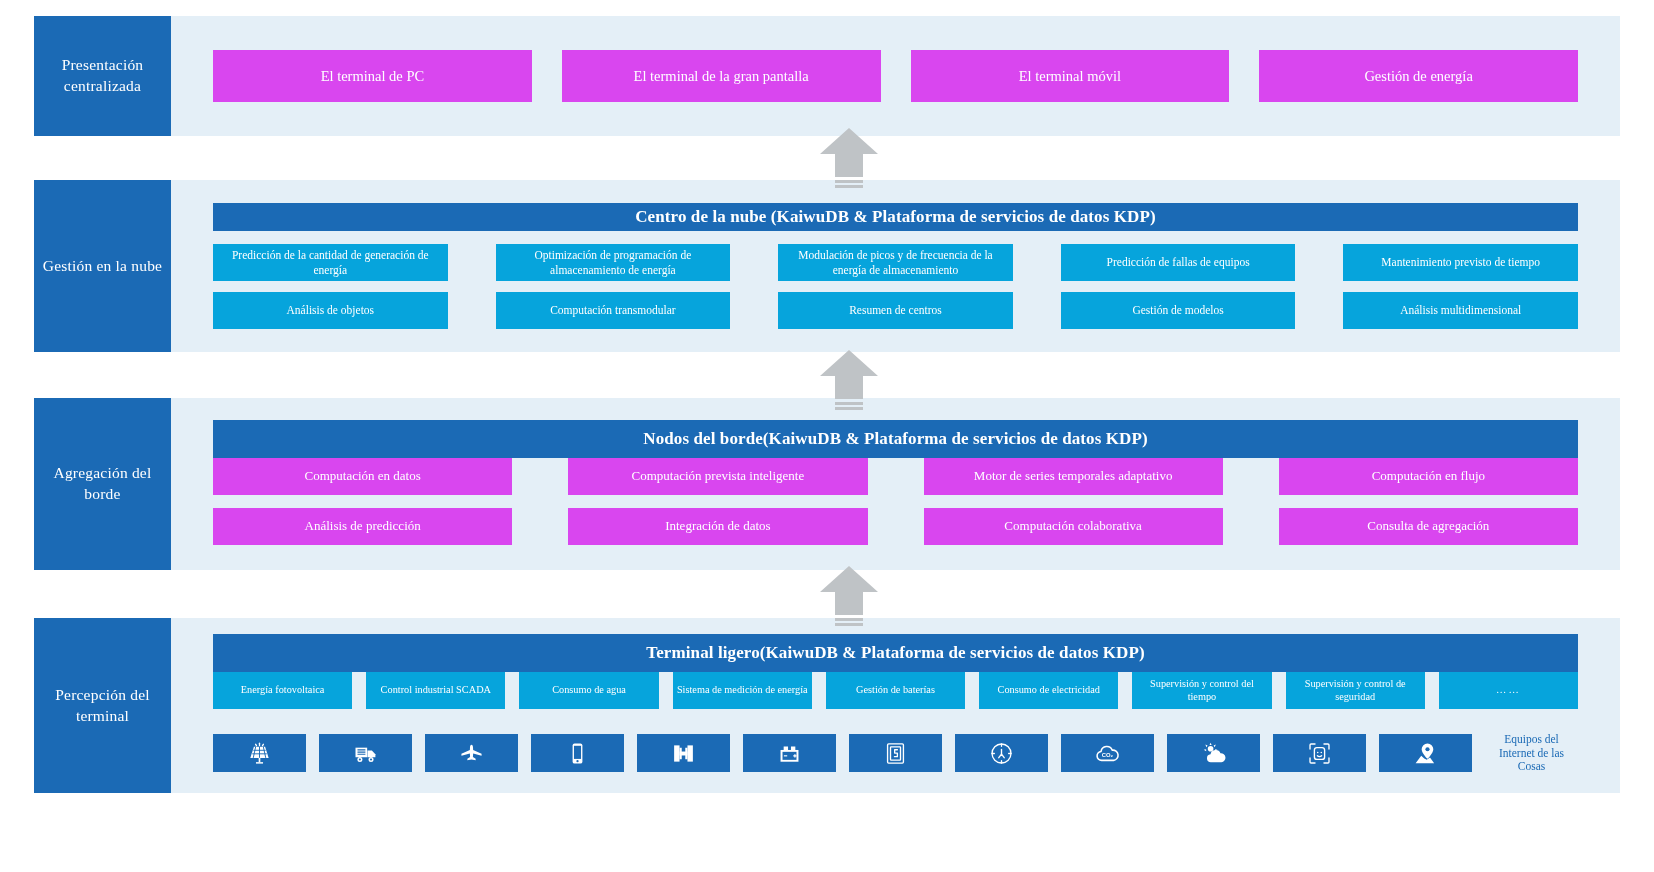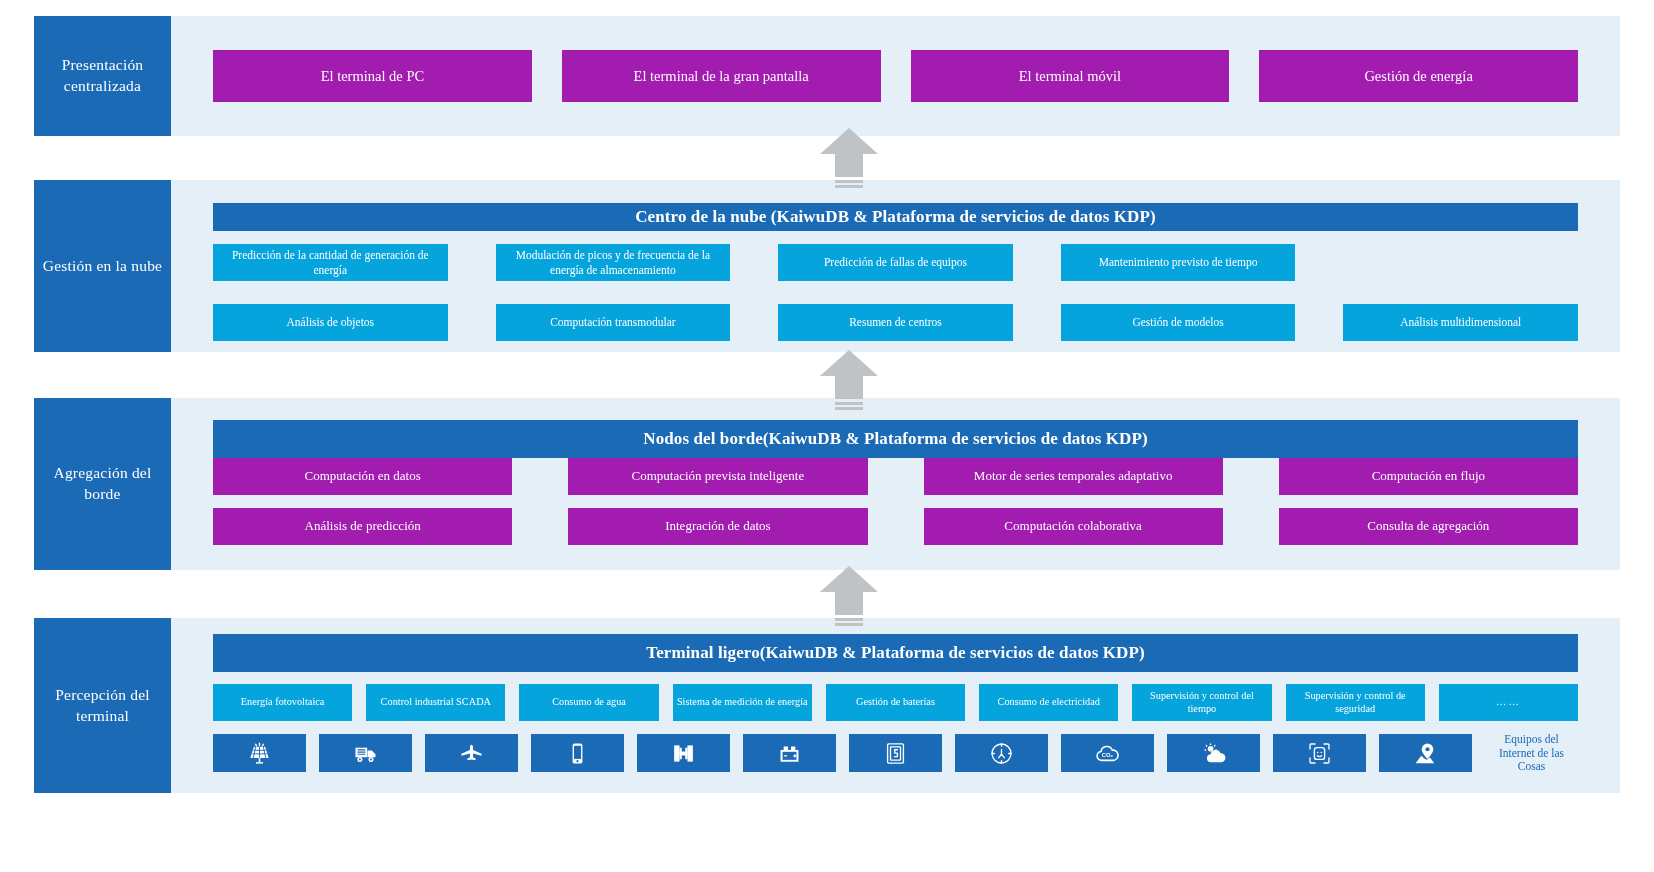--- a/index.html
+++ b/index.html
@@ -30,21 +30,21 @@
     letter-spacing: .2px;
   }
   .layer-body {
     flex: 1 1 auto;
     background: #e4eff7;
     position: relative;
   }
 
   
   .box {
-    background: #a21caf;
+    background: #d946ef;
     color: #fff;
     display: flex;
     align-items: center;
     justify-content: center;
     text-align: center;
     line-height: 1.25;
   }
   .box.cyan { background: #06a4dc; }
   .banner {
     background: #1b6ab5;
@@ -60,39 +60,39 @@
   
   #layer-presentation { top: 16px; height: 120px; width: 1586px; }
   #layer-presentation .layer-body { display: flex; align-items: center; gap: 30px; padding: 0 42px; }
   #layer-presentation .box { flex: 1 1 0; height: 52px; font-size: 14.5px; }
 
   
   #layer-cloud { top: 180px; height: 172px; width: 1586px; }
   #layer-cloud .layer-body { padding: 23px 42px 0 42px; }
   #layer-cloud .banner { height: 28px; margin-bottom: 13px; }
   .grid5 { display: grid; grid-template-columns: repeat(5, 1fr); gap: 48px; }
-  #layer-cloud .grid5 + .grid5 { margin-top: 23px; }
+  #layer-cloud .grid5 + .grid5 { margin-top: 11px; }
   #layer-cloud .box { height: 37px; font-size: 11.5px; padding: 0 5px; }
 
   
   #layer-edge { top: 398px; height: 172px; width: 1586px; }
   #layer-edge .layer-body { padding: 22px 42px 0 42px; }
   #layer-edge .banner { height: 38px; }
   .grid4 { display: grid; grid-template-columns: repeat(4, 1fr); gap: 56px; }
   #layer-edge .grid4 + .grid4 { margin-top: 13px; }
   #layer-edge .box { height: 37px; font-size: 13px; padding: 0 6px; }
 
   
   #layer-terminal { top: 618px; height: 175px; width: 1586px; }
   #layer-terminal .layer-body { padding: 16px 42px 0 42px; }
-  #layer-terminal .banner { height: 38px; margin-bottom: 12px; }
+  #layer-terminal .banner { height: 38px; }
   .grid9 { display: grid; grid-template-columns: repeat(9, 1fr); gap: 14px; }
   #layer-terminal .tag { height: 37px; font-size: 10.3px; padding: 0 3px; }
   .icon-row {
-    margin-top: 12px;
+    margin-top: 24px;
     display: grid;
     grid-template-columns: repeat(13, 1fr);
     gap: 13px;
     align-items: center;
   }
   .icon-box {
     background: #1b6ab5;
     height: 38px;
     display: flex;
     align-items: center;
@@ -128,20 +128,21 @@
       <div class="box">Gestión de energía</div>
     </div>
   </section>
 
   <section class="layer" id="layer-cloud">
     <div class="layer-label">Gestión en la nube</div>
     <div class="layer-body">
       <div class="banner">Centro de la nube (KaiwuDB &amp; Plataforma de servicios de datos KDP)</div>
       <div class="grid5">
         <div class="box cyan">Predicción de la cantidad de generación de energía</div>
+        <div class="box cyan">Optimización de programación de almacenamiento de energía</div>
         <div class="box cyan">Modulación de picos y de frecuencia de la energía de almacenamiento</div>
         <div class="box cyan">Predicción de fallas de equipos</div>
         <div class="box cyan">Mantenimiento previsto de tiempo</div>
       </div>
       <div class="grid5">
         <div class="box cyan">Análisis de objetos</div>
         <div class="box cyan">Computación transmodular</div>
         <div class="box cyan">Resumen de centros</div>
         <div class="box cyan">Gestión de modelos</div>
         <div class="box cyan">Análisis multidimensional</div>

